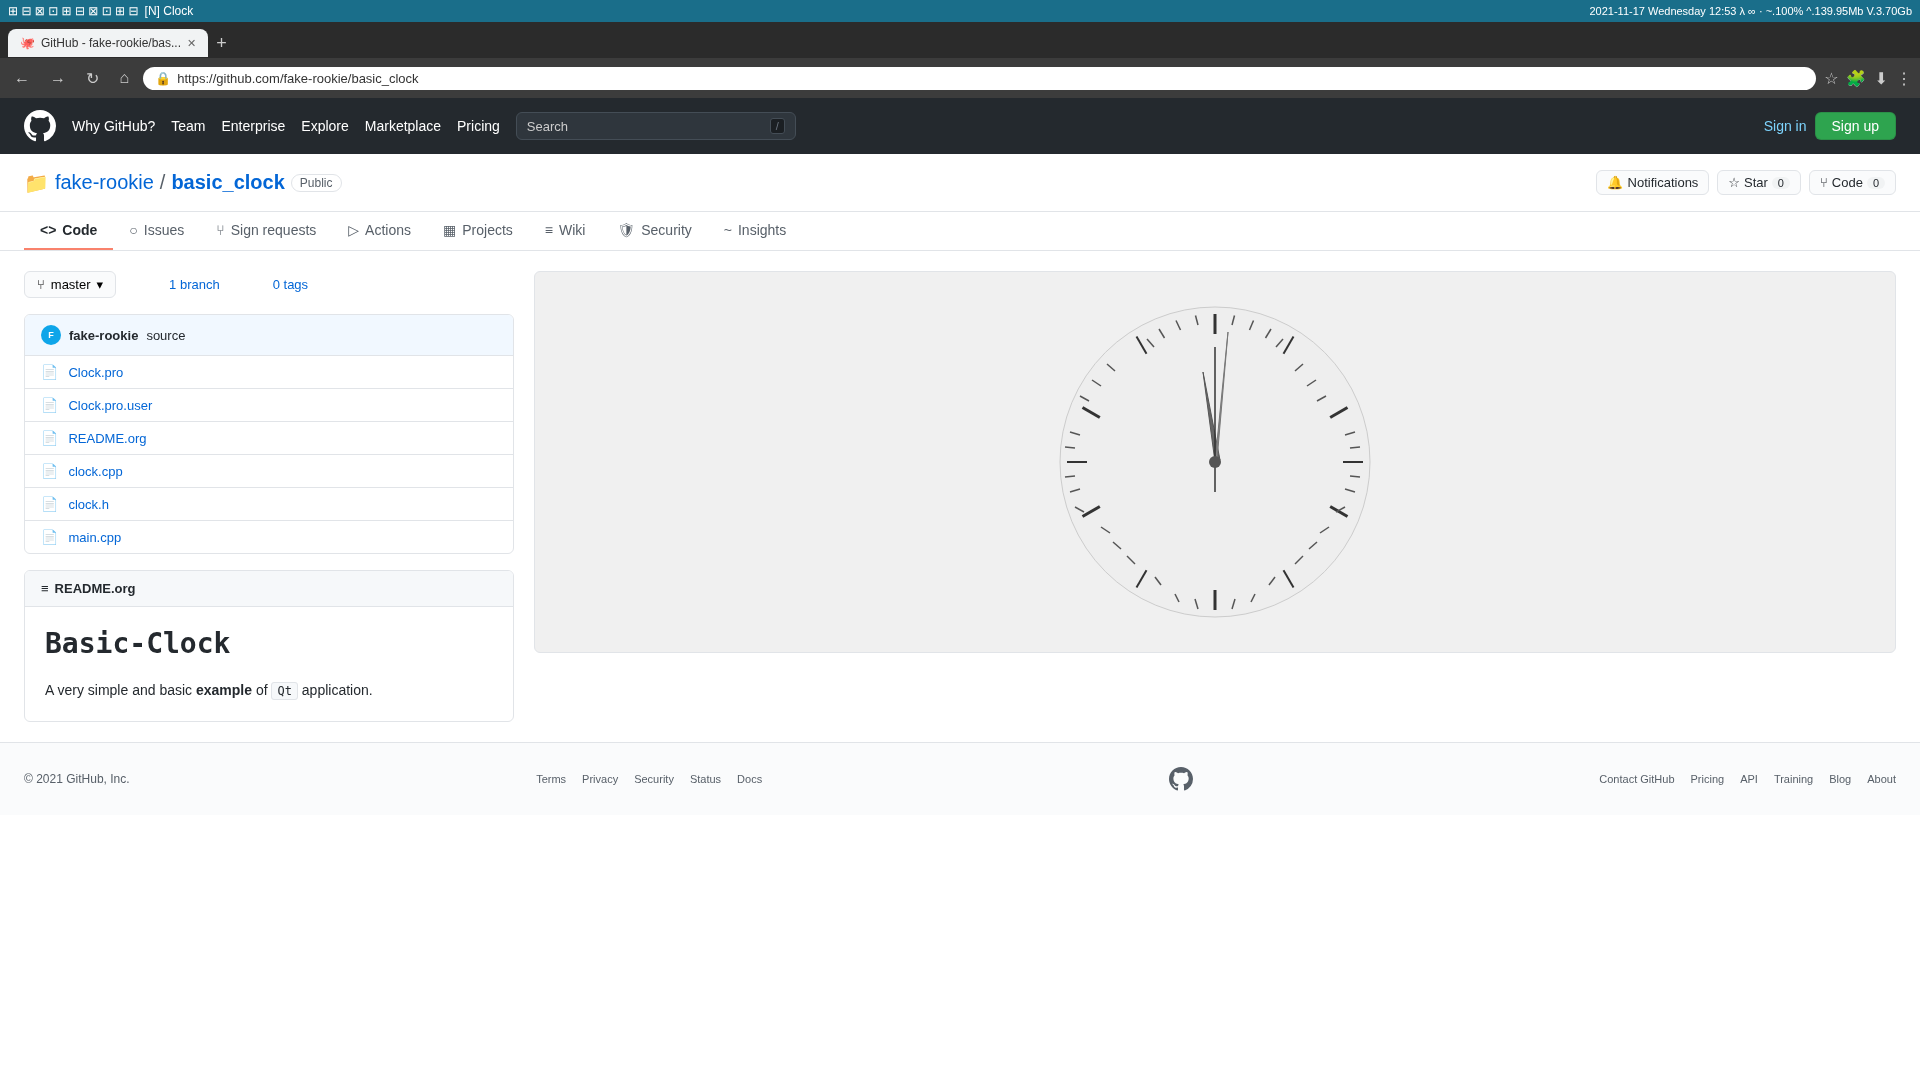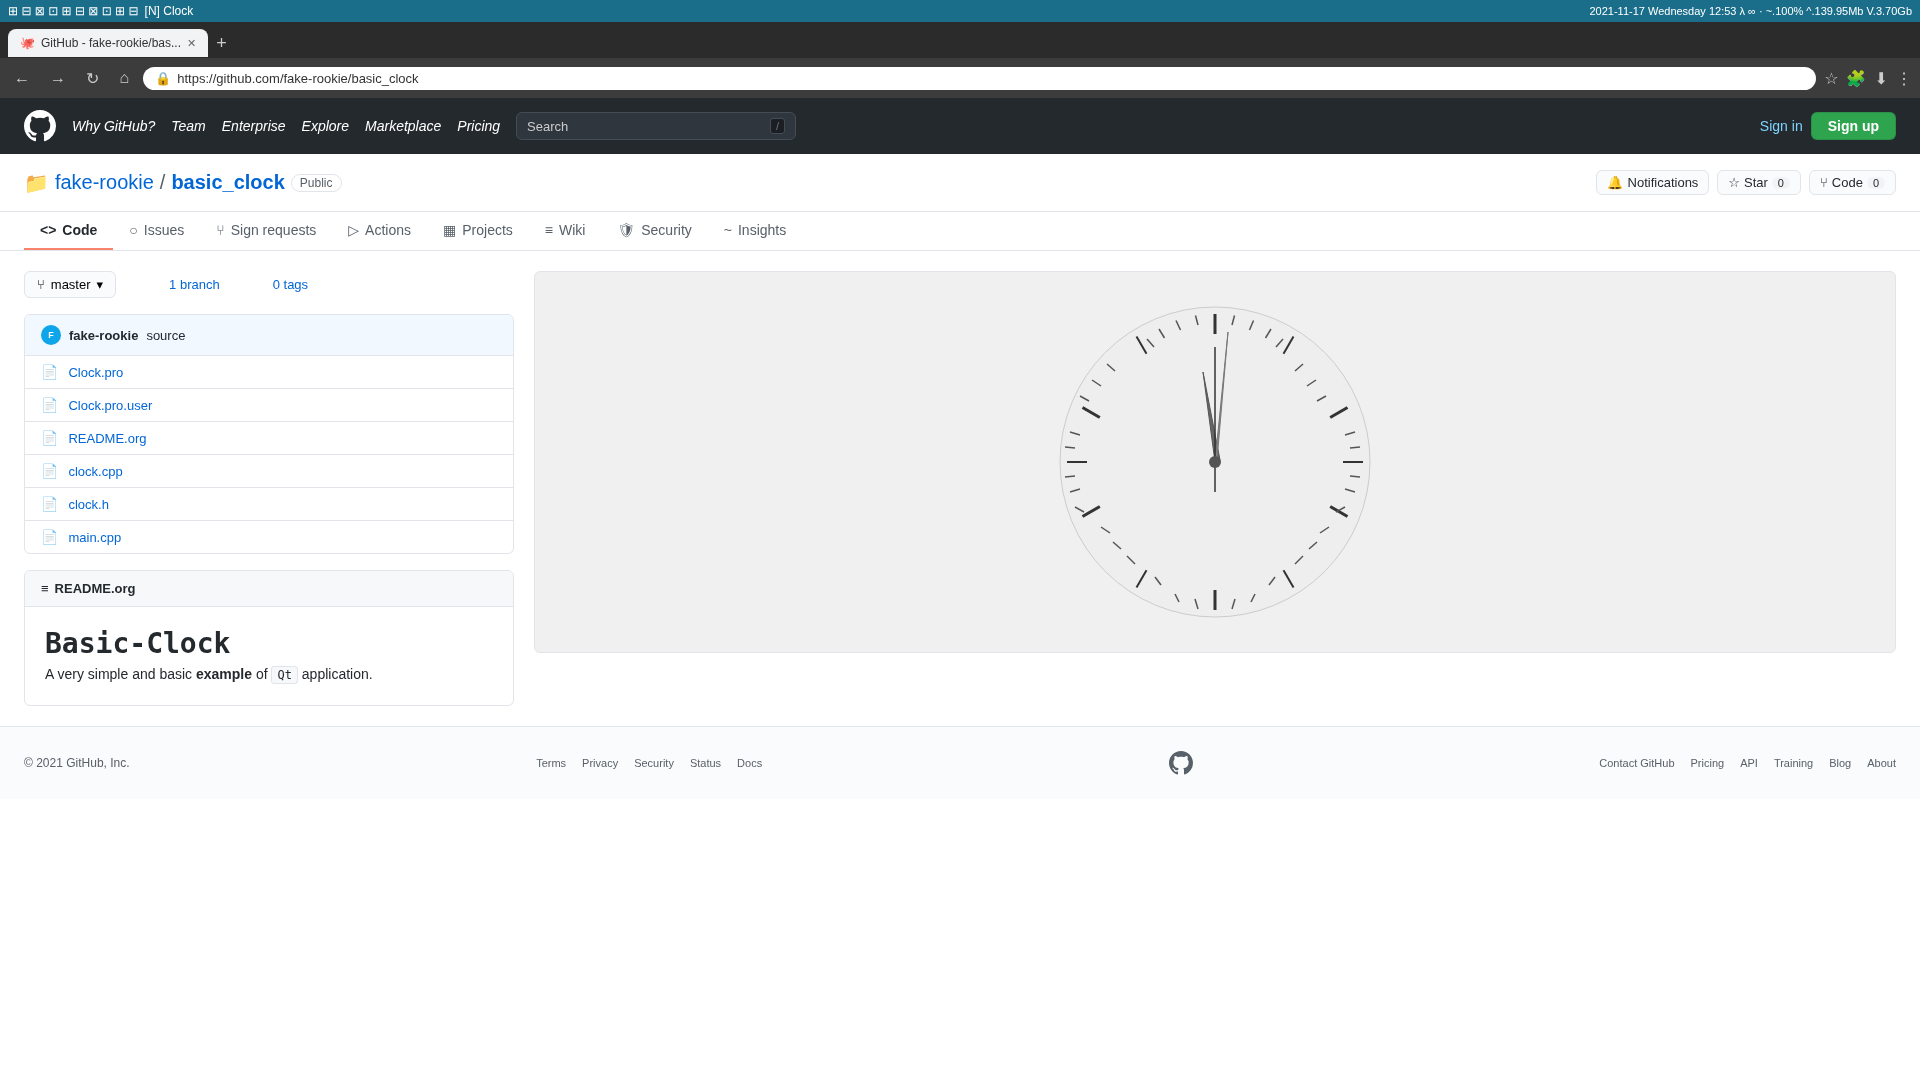--- a/index.html
+++ b/index.html
@@ -20,26 +20,26 @@
     .nav-btn { background: none; border: none; color: #ccc; cursor: pointer; font-size: 16px; padding: 2px 6px; border-radius: 4px; }
     .address-bar { flex: 1; background: #fff; border-radius: 20px; padding: 4px 12px; font-size: 13px; color: #333; display: flex; align-items: center; gap: 6px; }
     .address-text { flex: 1; }
     .nav-icons { display: flex; gap: 8px; align-items: center; }
     .nav-icon-btn { background: none; border: none; color: #ccc; cursor: pointer; font-size: 16px; }
 
     
     .gh-header { background: #24292e; padding: 12px 24px; display: flex; align-items: center; gap: 16px; }
     .gh-logo { width: 32px; height: 32px; fill: #fff; }
     .gh-nav { display: flex; gap: 16px; align-items: center; }
-    .gh-nav-item { color: #fff; font-size: 14px; cursor: pointer; text-decoration: none; font-style: italic; }
+    .gh-nav-item { color: #fff; font-size: 14px; cursor: pointer; text-decoration: none; }
     .gh-search { flex: 1; max-width: 280px; background: #2f363d; border: 1px solid #444d56; border-radius: 6px; padding: 5px 10px; color: #ccc; font-size: 13px; display: flex; align-items: center; justify-content: space-between; }
     .search-kbd { background: #1b1f23; border: 1px solid #444d56; border-radius: 3px; padding: 1px 5px; font-size: 11px; color: #6a737d; }
     .gh-auth { display: flex; gap: 8px; align-items: center; margin-left: auto; }
     .btn-signin { color: #7dd3fc; background: none; border: none; cursor: pointer; font-size: 14px; }
-    .btn-signup { background: #2ea44f; color: #fff; border: 1px solid rgba(27,31,35,.15); border-radius: 6px; padding: 5px 16px; font-size: 14px; cursor: pointer; font-weight: 700; }
+    .btn-signup { background: #2ea44f; color: #fff; border: 1px solid rgba(27,31,35,.15); border-radius: 6px; padding: 5px 16px; font-size: 14px; cursor: pointer; font-weight: 400; }
 
     
     .repo-header { padding: 16px 24px; border-bottom: 1px solid #e1e4e8; display: flex; align-items: center; justify-content: space-between; }
     .repo-breadcrumb { display: flex; align-items: center; gap: 6px; font-size: 20px; }
     .repo-owner { color: #0366d6; text-decoration: none; }
     .repo-sep { color: #586069; }
     .repo-name { color: #0366d6; font-weight: 600; text-decoration: none; }
     .public-badge { background: none; border: 1px solid #e1e4e8; border-radius: 20px; padding: 1px 8px; font-size: 12px; color: #586069; }
     .repo-actions { display: flex; gap: 8px; align-items: center; }
     .action-btn { display: flex; align-items: center; gap: 4px; padding: 4px 10px; font-size: 13px; border: 1px solid #e1e4e8; border-radius: 6px; background: #fafbfc; cursor: pointer; color: #24292e; }
@@ -69,21 +69,21 @@
     .commit-msg { font-size: 13px; color: #24292e; }
     .file-row { display: flex; align-items: center; gap: 10px; padding: 8px 16px; border-bottom: 1px solid #e1e4e8; font-size: 13px; }
     .file-row:last-child { border-bottom: none; }
     .file-icon { color: #6a737d; font-size: 14px; }
     .file-name { color: #0366d6; text-decoration: none; flex: 1; }
 
     
     .readme-section { margin-top: 16px; border: 1px solid #e1e4e8; border-radius: 6px; overflow: hidden; }
     .readme-header { padding: 10px 16px; background: #f6f8fa; border-bottom: 1px solid #e1e4e8; display: flex; align-items: center; gap: 6px; font-size: 13px; font-weight: 600; }
     .readme-body { padding: 20px; }
-    .readme-title { font-family: SFMono-Regular, Consolas, monospace; font-size: 28px; font-weight: 700; margin-bottom: 4px; }
+    .readme-title { font-family: SFMono-Regular, Consolas, monospace; font-size: 28px; font-weight: 700; margin-bottom: 20px; }
     .readme-intro { font-size: 22px; font-weight: 600; margin-bottom: 12px; }
     .readme-text { font-size: 14px; color: #24292e; line-height: 1.5; }
     .code-inline { background: #f6f8fa; border: 1px solid #e1e4e8; border-radius: 3px; padding: 1px 5px; font-family: SFMono-Regular, Consolas, monospace; font-size: 12px; }
 
     
     .clock-preview { border: 1px solid #e1e4e8; border-radius: 6px; background: #f0f0f0; display: flex; align-items: center; justify-content: center; padding: 20px; min-height: 380px; }
 
     
     footer { background: #fafbfc; border-top: 1px solid #e1e4e8; padding: 24px; }
     .footer-inner { display: flex; align-items: center; justify-content: space-between; flex-wrap: wrap; gap: 12px; }

